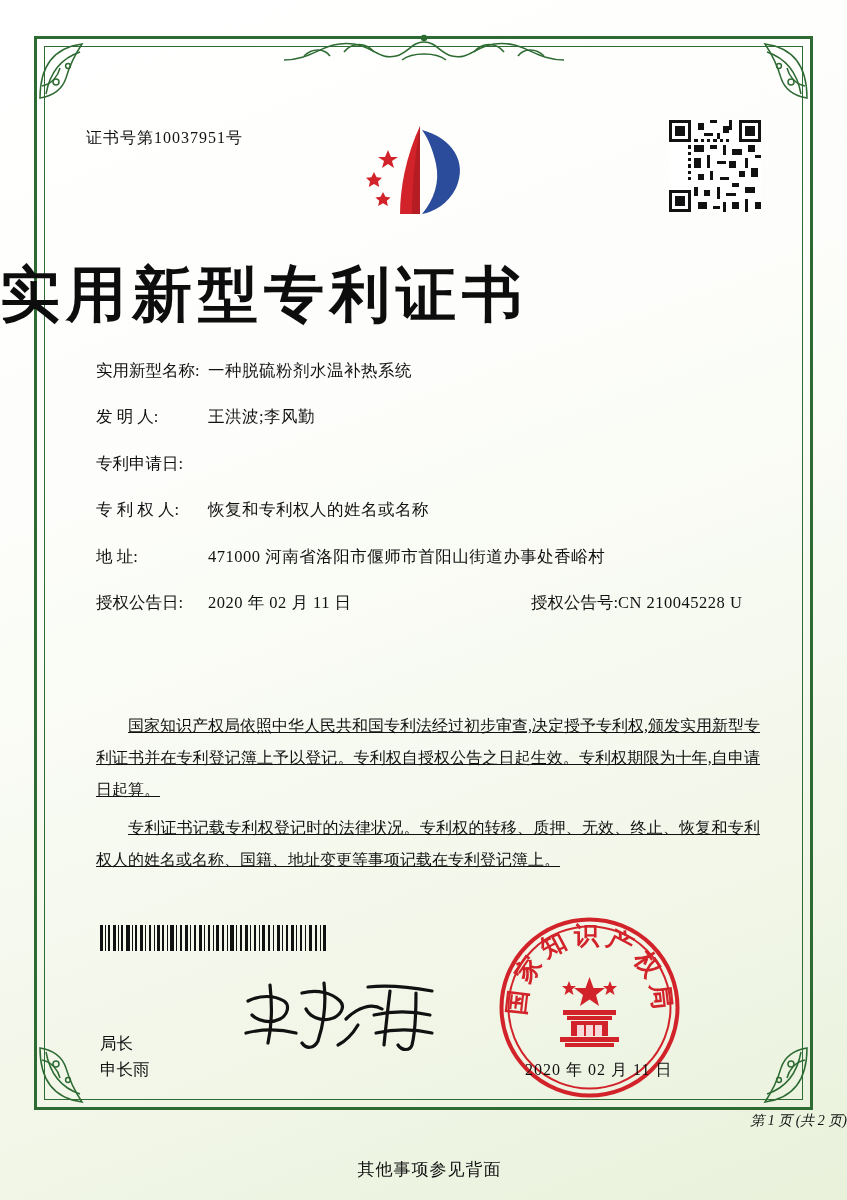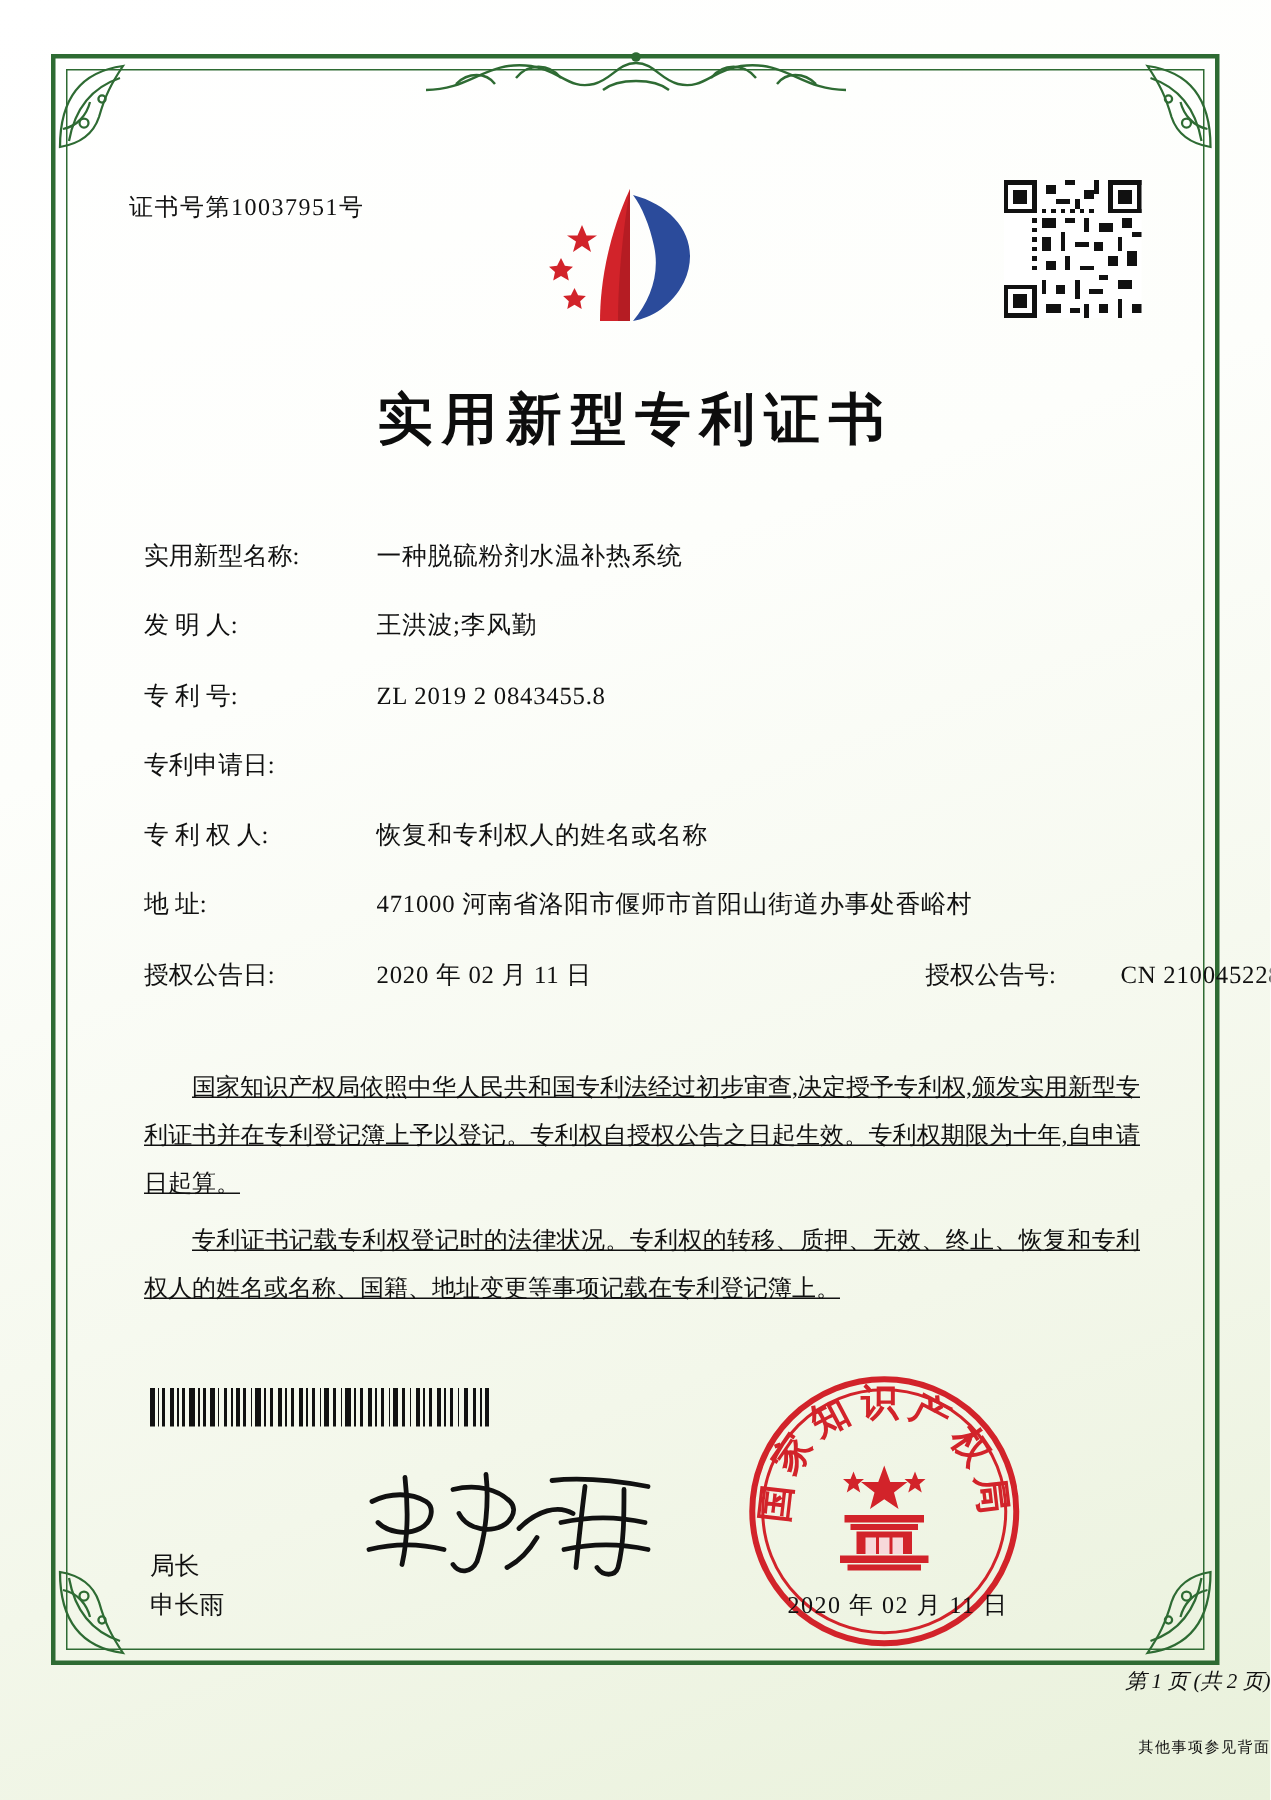--- a/index.html
+++ b/index.html
@@ -94,43 +94,41 @@
     height: 92px;
   }
   .qr svg { width: 100%; height: 100%; display: block; }
 
   
   .title {
     position: absolute;
     left: 0;
     right: 0;
     top: 255px;
-    text-align: center;
-    font-size: 37px;
+    font-size: 60px;
     font-weight: bold;
     letter-spacing: 6px;
     color: #0d0d0d;
     font-family: "Liberation Serif", "DejaVu Serif", serif;
   }
 
   
   .fields {
     position: absolute;
     left: 96px;
     top: 360px;
     width: 660px;
     font-size: 16.5px;
     color: #111;
   }
   .field-row {
     display: flex;
     align-items: baseline;
     margin-bottom: 25px;
     line-height: 1.3;
-    gap: 43px;
   }
   .field-label {
     width: 112px;
     flex: 0 0 112px;
     letter-spacing: 0px;
     white-space: nowrap;
   }
   .field-value {
     flex: 1;
     letter-spacing: 0.5px;
@@ -221,22 +219,22 @@
     text-align: right;
     font-size: 14px;
     color: #111;
     font-style: italic;
   }
   .footer-note {
     position: absolute;
     left: 12px;
     right: 0;
     top: 1158px;
-    text-align: right;
-    font-size: 10px;
+    text-align: center;
+    font-size: 17px;
     color: #111;
     letter-spacing: 1px;
   }
 </style>
 </head>
 <body>
 
 <div class="certificate">
 
   <div class="border-outer"></div>
@@ -386,24 +384,20 @@
   <div class="title">实用新型专利证书</div>
 
   <div class="fields">
     <div class="field-row">
       <span class="field-label">实用新型名称:</span>
       <span class="field-value">一种脱硫粉剂水温补热系统</span>
     </div>
     <div class="field-row">
       <span class="field-label">发 明 人:</span>
       <span class="field-value">王洪波;李风勤</span>
-    </div>
-    <div class="field-row">
-      <span class="field-label">专 利 号:</span>
-      <span class="field-value">ZL 2019 2 0843455.8</span>
     </div>
     <div class="field-row">
       <span class="field-label">专利申请日:</span>
     </div>
     <div class="field-row">
       <span class="field-label">专 利 权 人:</span>
       <span class="field-value">恢复和专利权人的姓名或名称</span>
     </div>
     <div class="field-row">
       <span class="field-label">地      址:</span>

